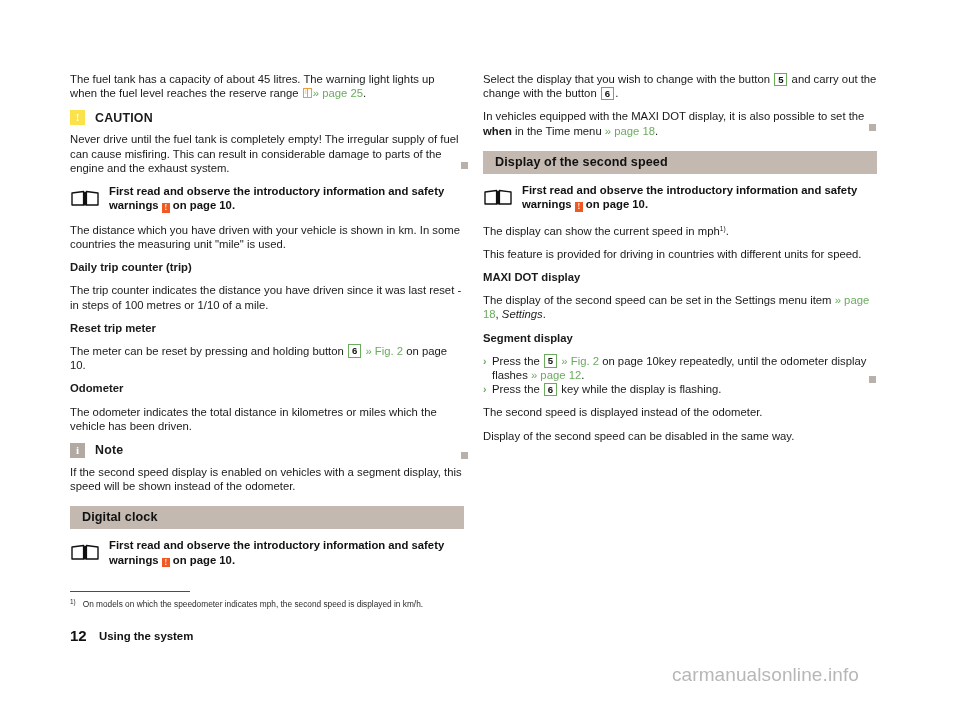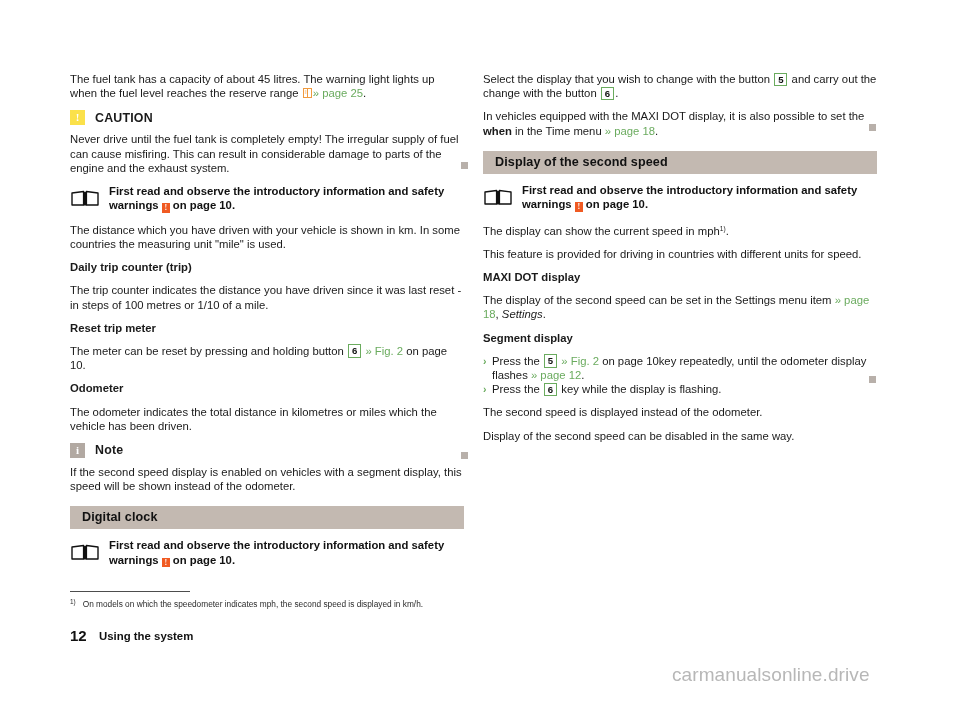--- a/index.html
+++ b/index.html
@@ -326,15 +326,15 @@
   <div class="endmark" style="left:461px; top:162px;"></div>
   <div class="endmark" style="left:461px; top:452px;"></div>
   <div class="endmark" style="left:869px; top:124px;"></div>
   <div class="endmark" style="left:869px; top:376px;"></div>
 
   <div class="footnote-rule"></div>
   <div class="footnote"><span class="fn-sup">1)</span><span class="fn-text">On models on which the speedometer indicates mph, the second speed is displayed in km/h.</span></div>
 
   <div class="pg-num">12</div>
   <div class="pg-title">Using the system</div>
-  <div class="watermark">carmanualsonline.drive</div>
+  <div class="watermark">carmanualsonline.info</div>
 
 </div>
 
 </body></html>

